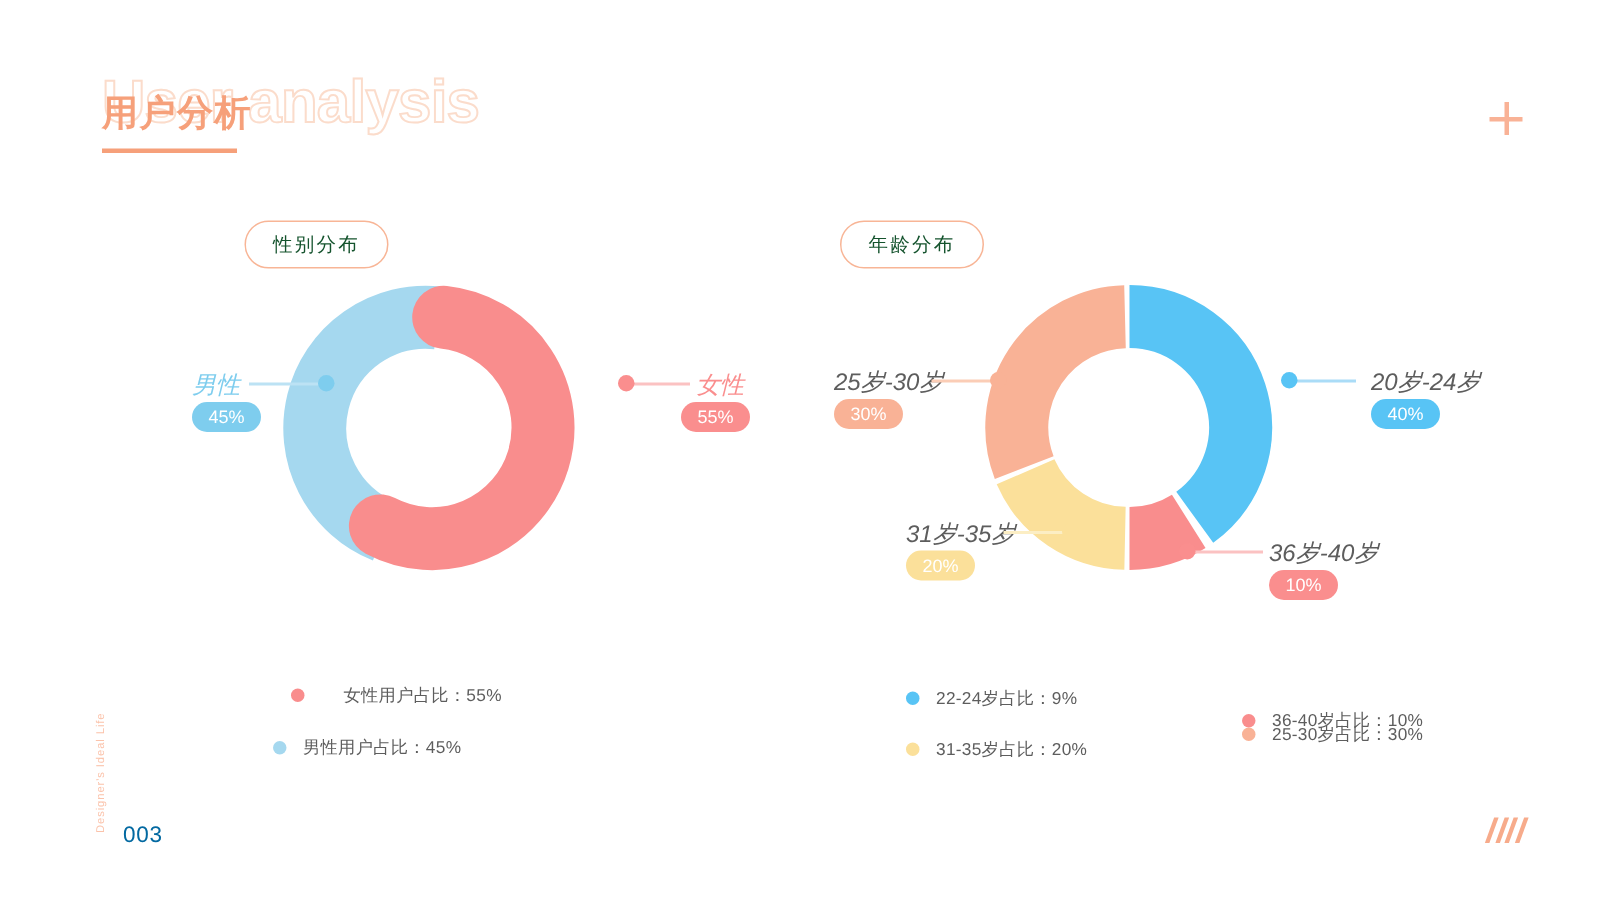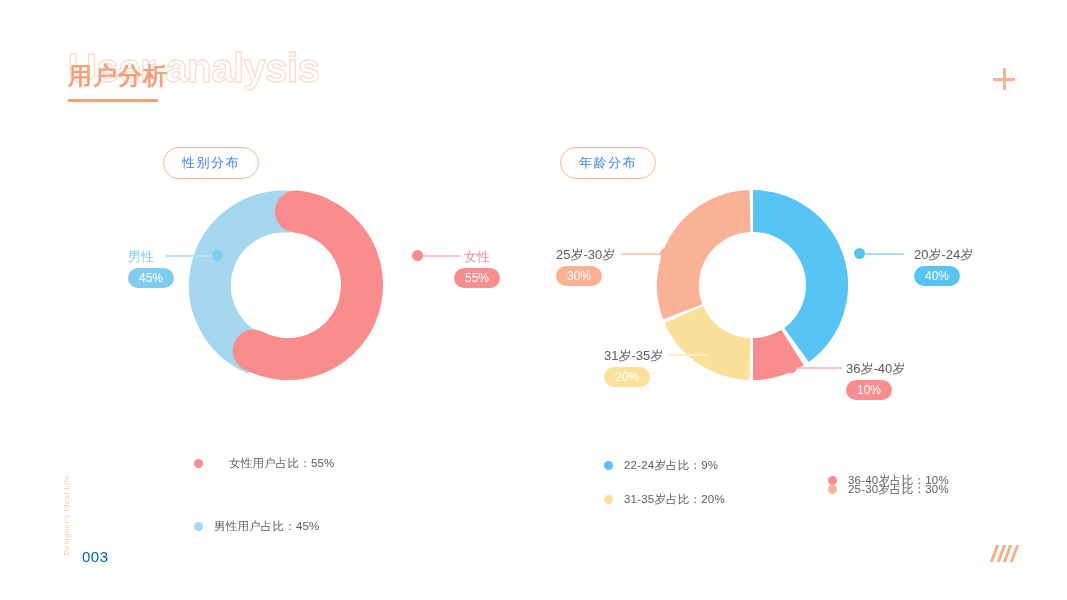--- a/index.html
+++ b/index.html
@@ -75,41 +75,42 @@
   .plus-icon::before { left: 0; top: 9.5px; width: 22px; height: 3px; }
   .plus-icon::after  { top: 0; left: 9.5px; height: 22px; width: 3px; }
 
   
   .section-pill {
     position: absolute;
     border: 1.4px solid #f8b596;
     border-radius: 20px;
     padding: 6px 18px;
     font-size: 13px;
-    color: #3b82f6;
+    color: #14532d;
     letter-spacing: 1.5px;
     background: #fff;
     white-space: nowrap;
   }
   .pill-gender { left: 163px; top: 147px; }
   .pill-age    { left: 560px; top: 147px; text-align: right; }
 
   
   .donut {
     position: absolute;
   }
   .donut svg { display: block; overflow: visible; }
 
   
   .callout { position: absolute; }
   .callout .cl-text {
     position: absolute;
-    font-size: 13px;
+    font-size: 16px;
     white-space: nowrap;
     line-height: 1;
+    font-style: italic;
   }
   .callout .cl-pill {
     position: absolute;
     font-size: 12px;
     color: #ffffff;
     border-radius: 10px;
     padding: 4px 11px;
     white-space: nowrap;
     line-height: 1;
   }
@@ -217,21 +218,21 @@
       <span class="leader-dot" style="left:-6px; background:#fa8e8e;"></span>
     </div>
     <div class="cl-text" style="left:54px; top:4px; color:#fa8e8e;">女性</div>
     <div class="cl-pill" style="left:44px; top:22px; background:#fa8e8e;">55%</div>
   </div>
 
   <div class="legend-item" style="left:194px; top:456px;gap:15px;">
     <span class="legend-dot" style="background:#f98d8d;"></span>
     <span class="legend-label">女性用户占比：55%</span>
   </div>
-  <div class="legend-item" style="left:194px; top:491px;margin-top:28px;">
+  <div class="legend-item" style="left:182px; top:491px;">
     <span class="legend-dot" style="background:#a5d8ef;"></span>
     <span class="legend-label">男性用户占比：45%</span>
   </div>
 
   <div class="section-pill pill-age">年龄分布</div>
 
   <div class="donut" style="left:651px; top:183px;">
     <svg width="204" height="204" viewBox="0 0 204 204">
 
       <path d="M 102 28 A 74 74 0 0 1 145.5 161.9" fill="none" stroke="#58c4f5" stroke-width="42" stroke-linecap="butt"></path>

